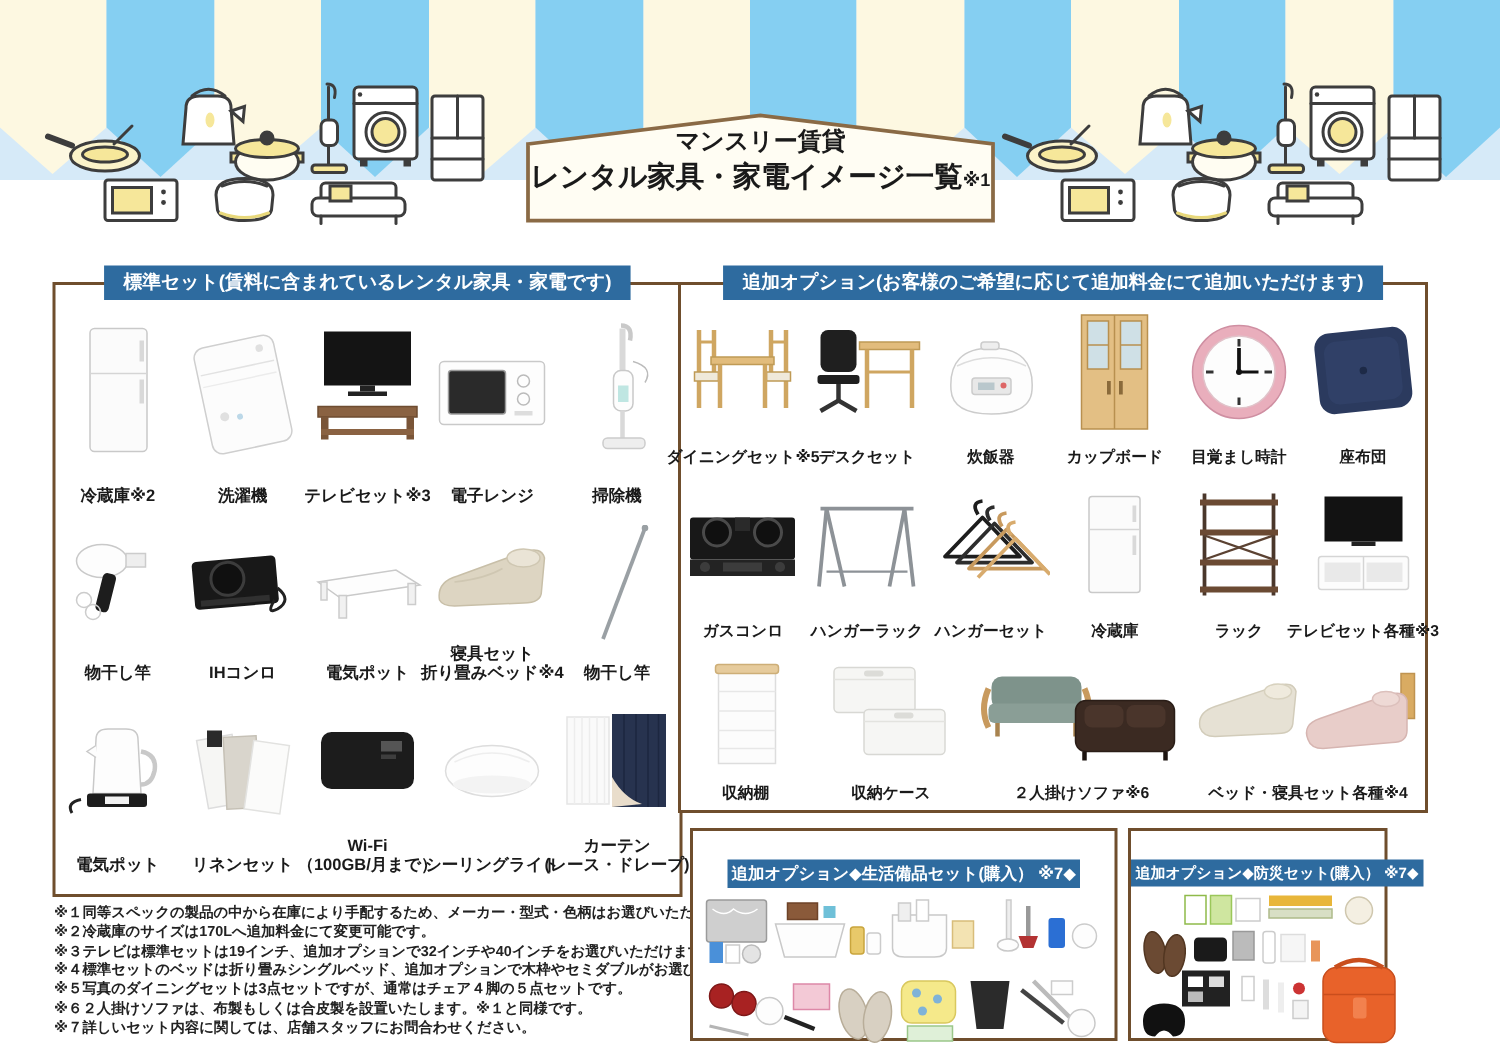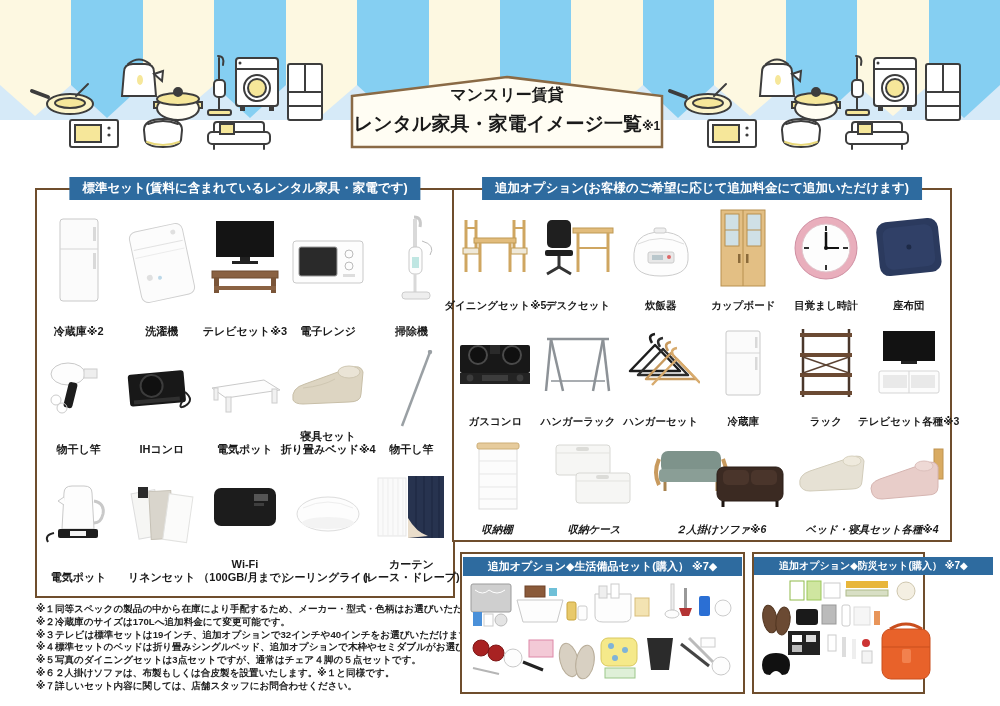--- a/index.html
+++ b/index.html
@@ -9,40 +9,40 @@
   
   .banner{position:absolute;left:0;top:0;width:1000px;height:120px;background:#d6eaf8;}
   .awning{position:absolute;left:0;top:0;}
   .icons{position:absolute;top:50px;}
   .icons-left{left:28px;}
   .icons-right{left:666px;}
   .plaque{position:absolute;left:348px;top:74px;width:318px;height:76px;}
   .plaque svg{position:absolute;left:0;top:0;}
   .plaque-text{position:absolute;left:0;top:10px;width:318px;text-align:center;color:#1a1a1a;}
   .t1{font-size:16px;font-weight:bold;line-height:22px;}
-  .t2{font-size:19px;font-weight:bold;line-height:36px;}
+  .t2{font-size:19px;font-weight:bold;line-height:26px;}
   .t2 .note{font-size:12px;font-weight:bold;}
 
   
   .panel{position:absolute;border:2px solid #6f4e2d;background:#fff;box-sizing:border-box;}
   .std{left:35px;top:188px;width:420px;height:410px;}
   .opt{left:452px;top:188px;width:500px;height:354px;}
   .life{left:460px;top:552px;width:285px;height:142px;}
   .disaster{left:752px;top:552px;width:173px;height:142px;}
   .header-bar{position:absolute;top:-13px;left:50%;transform:translateX(-50%);
       background:#2e6b9f;color:#ffffff;font-weight:bold;font-size:12.5px;
       padding:3px 13px;white-space:nowrap;z-index:3;}
-  .photo-header{display:block;margin:3px auto 0;width:fit-content;background:#2e6b9f;color:#fff;
-      font-weight:bold;text-align:center;padding:2px 25px;white-space:nowrap;}
+  .photo-header{display:block;margin:19px auto 0;width:fit-content;background:#2e6b9f;color:#fff;
+      font-weight:bold;text-align:center;padding:2px 3px;white-space:nowrap;}
   .life .photo-header{font-size:11px;}
   .disaster .photo-header{font-size:10px;}
 
   .std-grid{display:grid;grid-template-columns:repeat(5,1fr);grid-template-rows:140px 118px 128px;padding-top:8px;}
   .opt-grid{display:grid;grid-template-columns:repeat(6,1fr);grid-auto-rows:116px;padding-top:6px;}
-  .opt-row3{display:flex;height:108px;font-style:italic;}
+  .opt-row3{display:flex;height:108px;}
   .cell{display:flex;flex-direction:column;align-items:center;justify-content:flex-end;min-width:0;}
   .art{flex:1;display:flex;align-items:center;justify-content:center;}
   .lbl{font-size:11px;font-weight:bold;color:#1a1a1a;line-height:1.2;white-space:nowrap;text-align:center;}
   .opt .lbl{font-size:10.5px;}
   .w1{width:86px;}.w2{width:108px;}.w3{width:146px;}.w4{width:156px;}
 
   
   .footnotes{position:absolute;left:36px;top:603px;width:430px;}
   .fn{font-size:9.6px;font-weight:bold;color:#222;line-height:12.8px;white-space:nowrap;}
 

